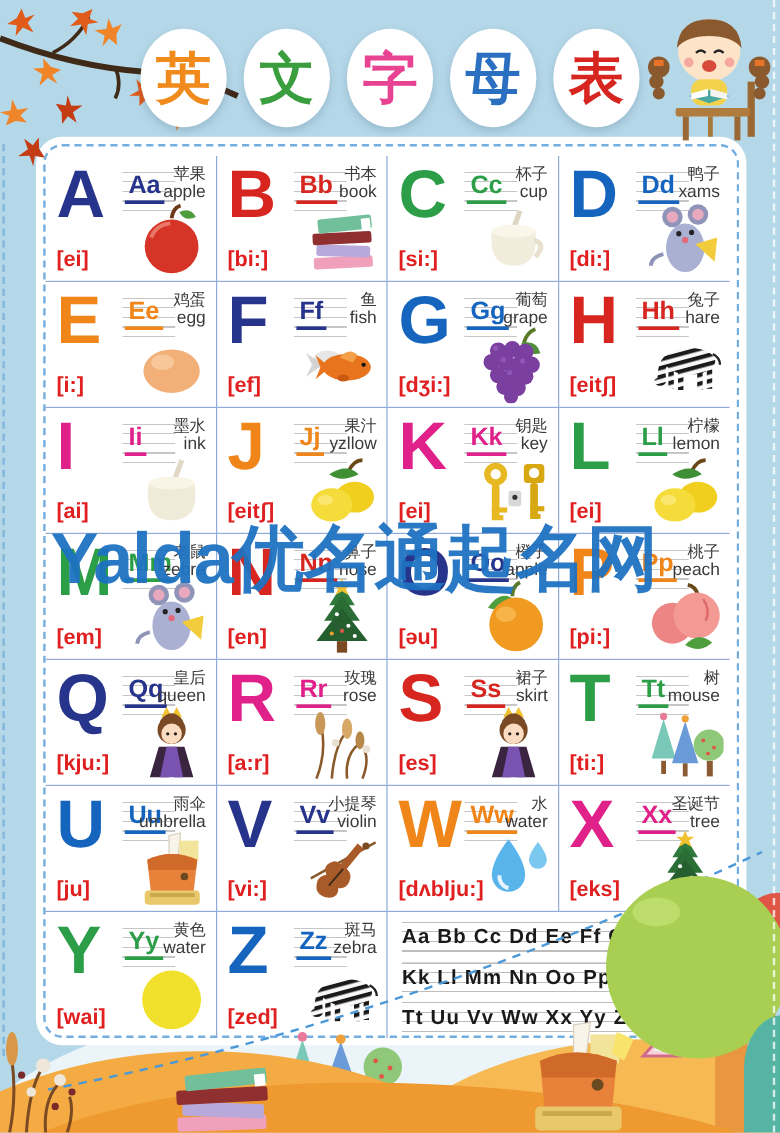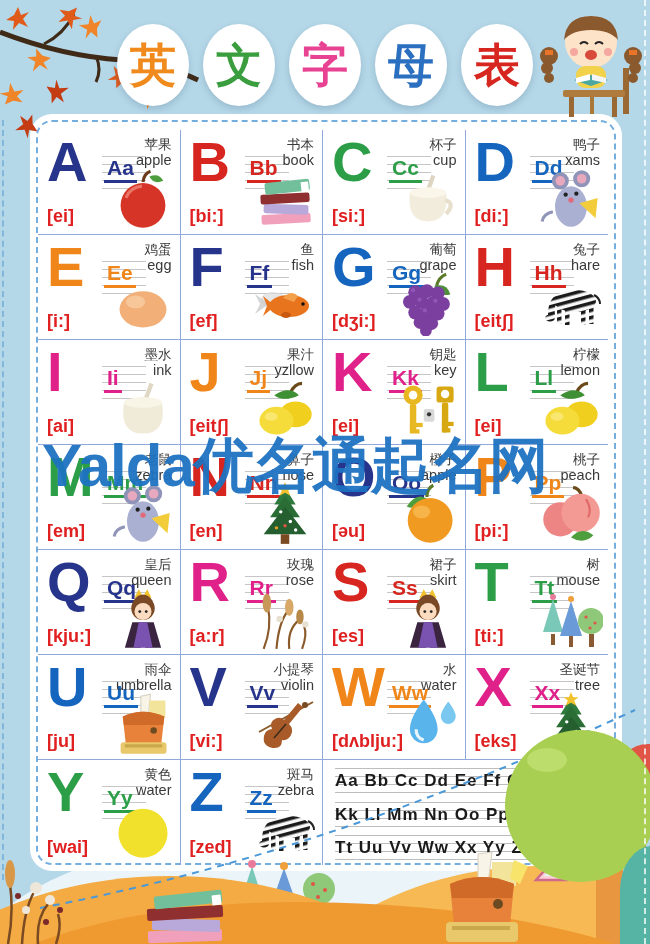--- a/index.html
+++ b/index.html
@@ -13,21 +13,21 @@
   .maple{position:absolute;left:0;top:0;width:205px;height:140px;z-index:2;}
   .girl{position:absolute;left:533px;top:6px;width:117px;height:112px;z-index:2;}
   
   .panel{position:absolute;left:30px;top:114px;width:592px;height:757px;background:#ffffff;border-radius:22px;z-index:1;}
   .panel-border{position:absolute;left:36px;top:120px;width:576px;height:741px;border:2px dashed #74aede;border-radius:16px;z-index:2;pointer-events:none;}
   .grid{position:absolute;left:38px;top:130px;width:570px;display:grid;grid-template-columns:repeat(4,1fr);grid-auto-rows:105px;z-index:3;}
   .cell{position:relative;border-right:1px solid #90a9d8;border-bottom:1px solid #90a9d8;box-sizing:border-box;}
   .cell:nth-child(4n){border-right:none;}
   .cell:nth-child(n+25){border-bottom:none;}
   .big{position:absolute;left:9px;top:4px;font-size:56px;font-weight:bold;letter-spacing:-2px;line-height:1;}
-  .staff{position:absolute;left:64px;top:26px;width:44px;height:34px;
+  .staff{position:absolute;left:64px;top:13px;width:44px;height:34px;
          background-image:repeating-linear-gradient(to bottom,#c6c6c6 0 1px,transparent 1px 8px);}
   .pair{display:inline-block;font-size:21px;font-weight:bold;line-height:24px;padding:0 3px;margin-left:2px;
         border-bottom:3px solid currentColor;}
   .words{position:absolute;right:8px;top:7px;text-align:right;color:#3a3a3a;line-height:1.12;}
   .cn{font-size:13.5px;}
   .en{font-size:14.5px;}
   .icn{position:absolute;right:5px;bottom:3px;width:64px;height:64px;}
   .icn svg{width:100%;height:100%;}
   .ph{position:absolute;left:9px;bottom:7px;color:#e02020;font-weight:bold;font-size:18px;letter-spacing:0;}
   .summary{grid-column:span 2;border-right:none;padding:8px 6px 4px 12px;display:flex;flex-direction:column;gap:8px;}

